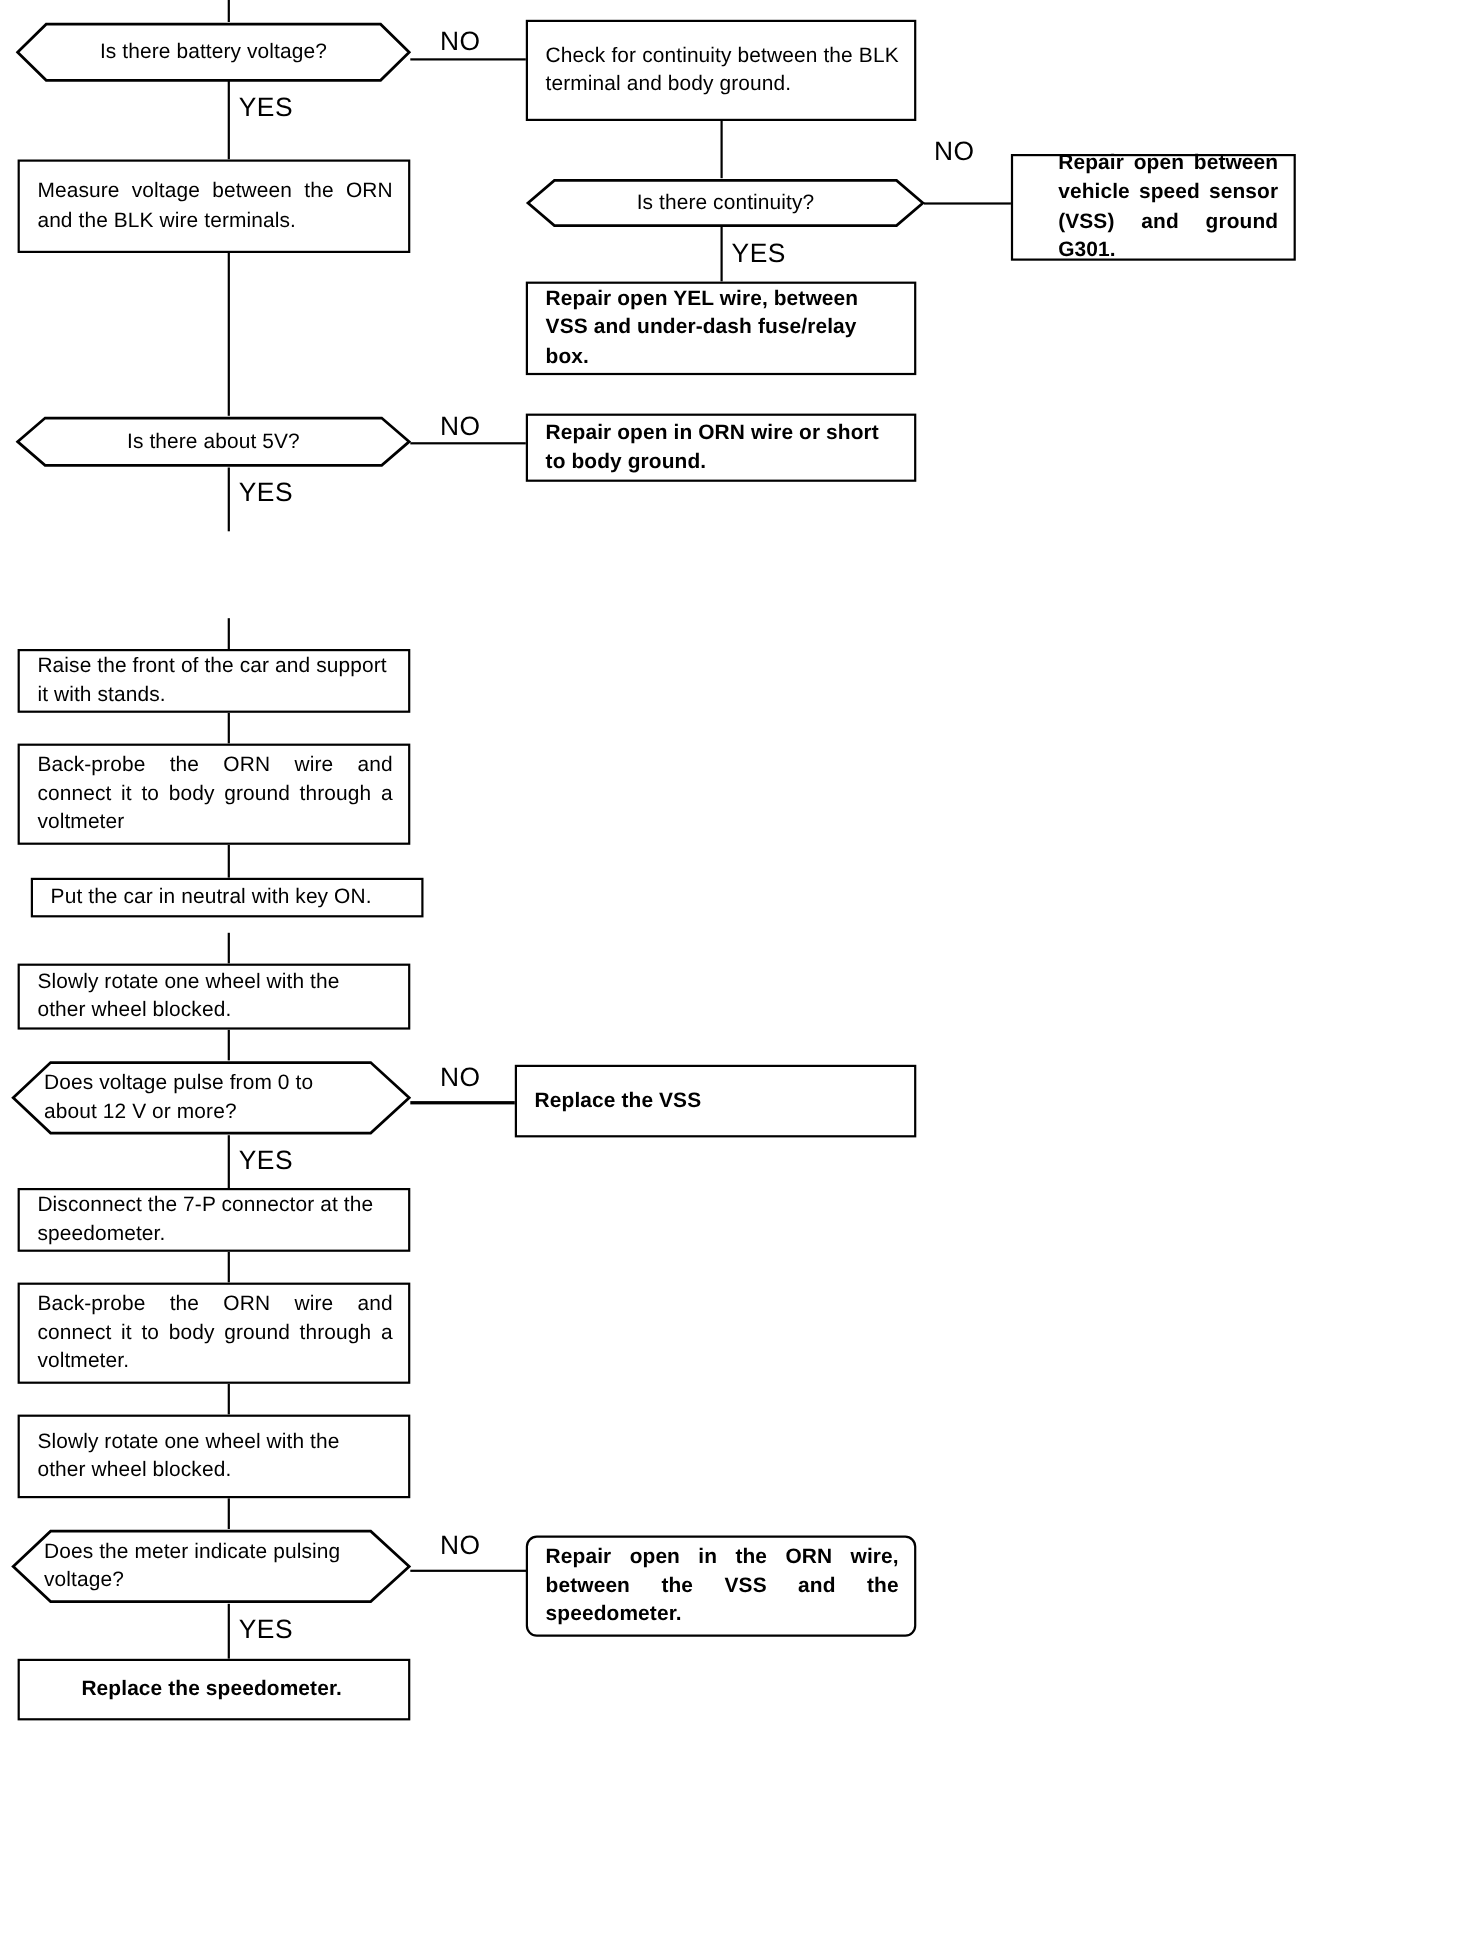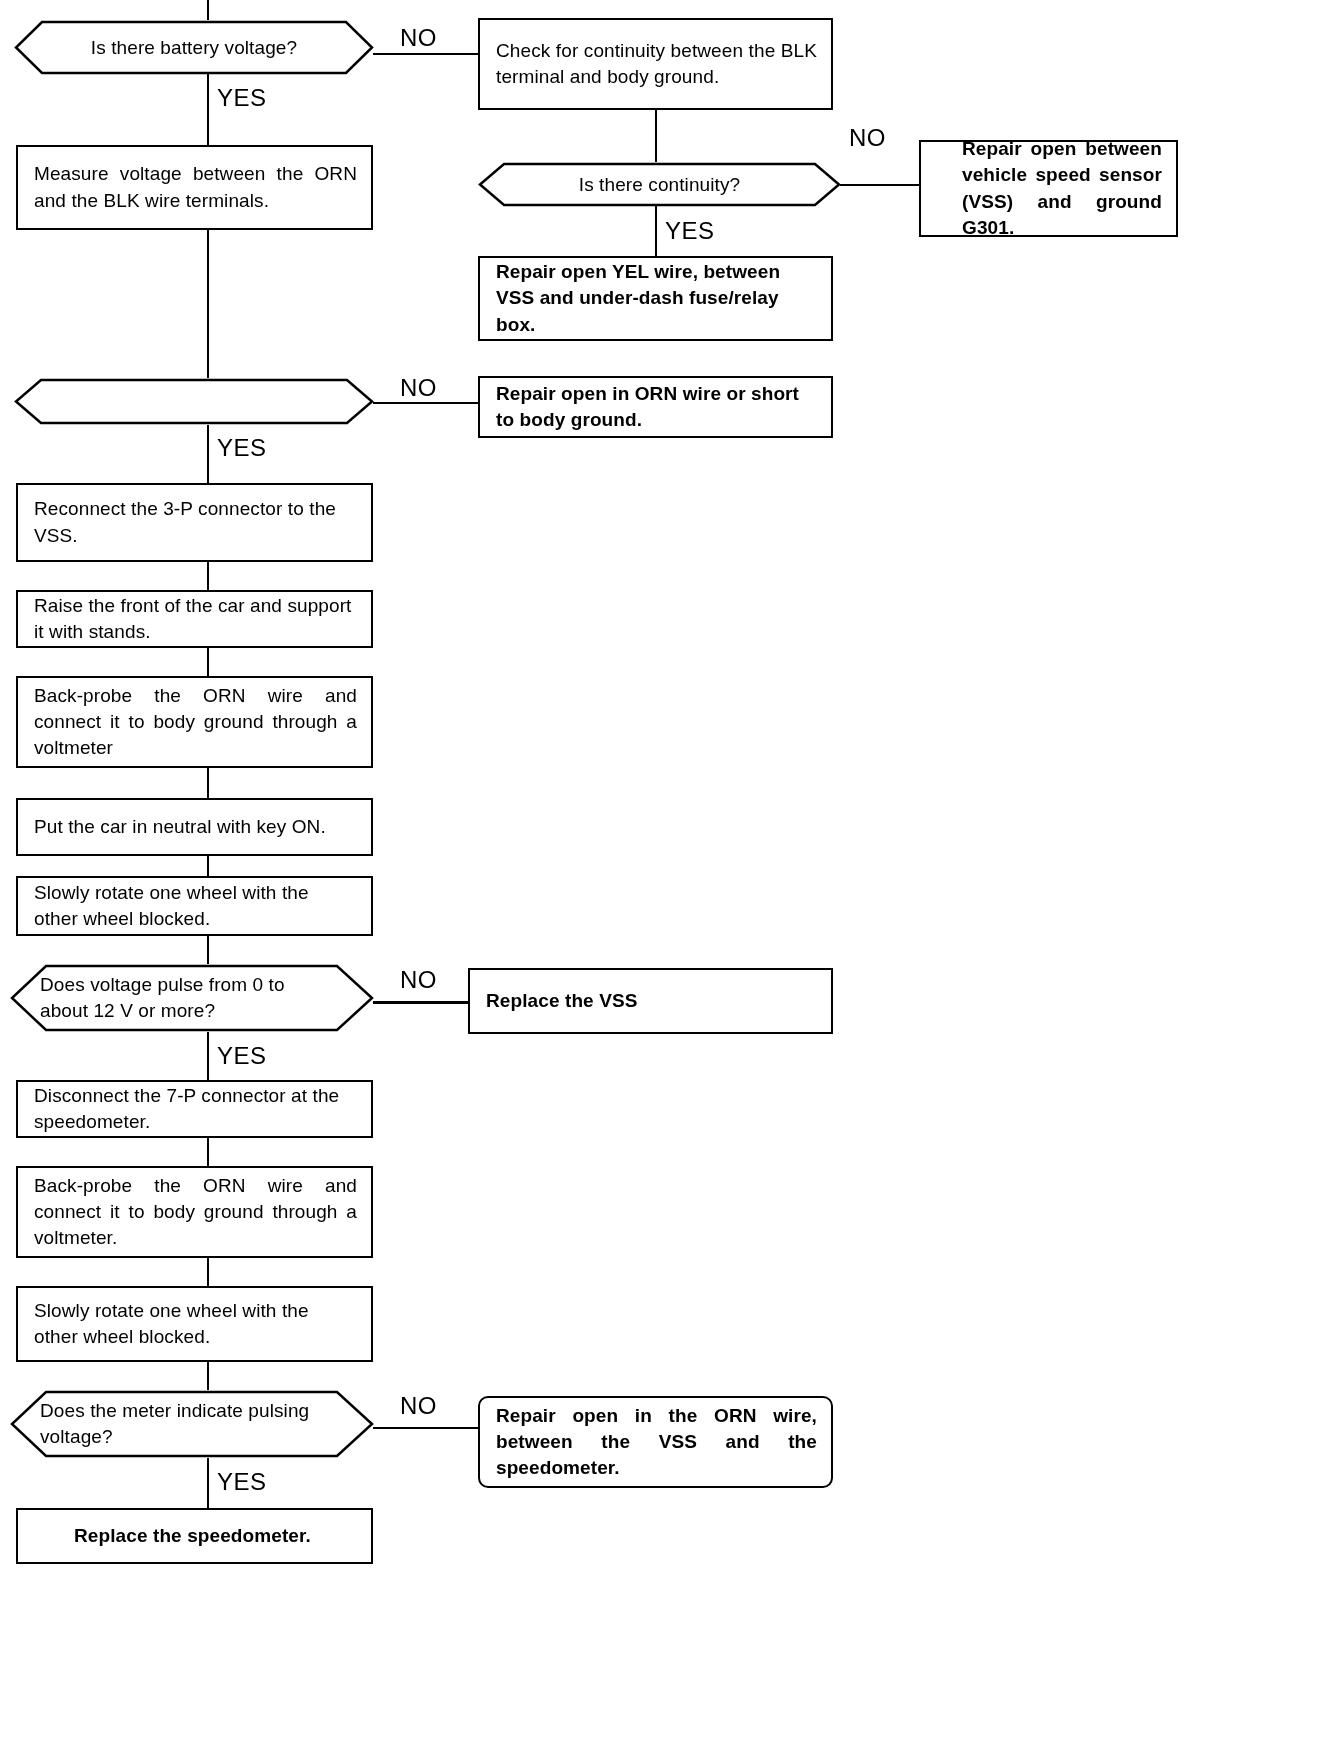--- a/index.html
+++ b/index.html
@@ -176,39 +176,37 @@
   </div>
 
   <div class="node process bold" style="left:478px; top:256px; width:355px; height:85px;">
     <div class="txt">Repair open YEL wire, between VSS and under-dash fuse/relay box.</div>
   </div>
 
   <div class="node decision center" style="left:14px; top:378px; width:360px; height:47px;">
     <svg width="360" height="47" viewBox="0 0 360 47">
       <polygon points="27,2 333,2 358,23.5 333,45 27,45 2,23.5" fill="#ffffff" stroke="#000000" stroke-width="2.5"></polygon>
     </svg>
+    <div class="txt">Is there about 5V?</div>
   </div>
 
   <div class="node process bold" style="left:478px; top:376px; width:355px; height:62px;">
     <div class="txt">Repair open in ORN wire or short to body ground.</div>
   </div>
 
-  <div class="node process" style="left:16px; top:483px; width:357px; height:79px;">
-    <div class="txt">Reconnect the 3-P connector to the VSS.</div>
-  </div>
 
   <div class="node process" style="left:16px; top:590px; width:357px; height:58px;">
     <div class="txt">Raise the front of the car and support it with stands.</div>
   </div>
 
   <div class="node process just" style="left:16px; top:676px; width:357px; height:92px;">
     <div class="txt">Back-probe the ORN wire and connect it to body ground through a voltmeter</div>
   </div>
 
-  <div class="node process" style="left:16px; top:798px; width:357px; height:58px;justify-content:center;">
+  <div class="node process" style="left:28px; top:798px; width:357px; height:36px;justify-content:center;">
     <div class="txt">Put the car in neutral with key ON.</div>
   </div>
 
   <div class="node process" style="left:16px; top:876px; width:357px; height:60px;">
     <div class="txt">Slowly rotate one wheel with the other wheel blocked.</div>
   </div>
 
   <div class="node decision" style="left:10px; top:964px; width:364px; height:68px;">
     <svg width="364" height="68" viewBox="0 0 364 68">
       <polygon points="36,2 327,2 362,34 327,66 36,66 2,34" fill="#ffffff" stroke="#000000" stroke-width="2.5"></polygon>

